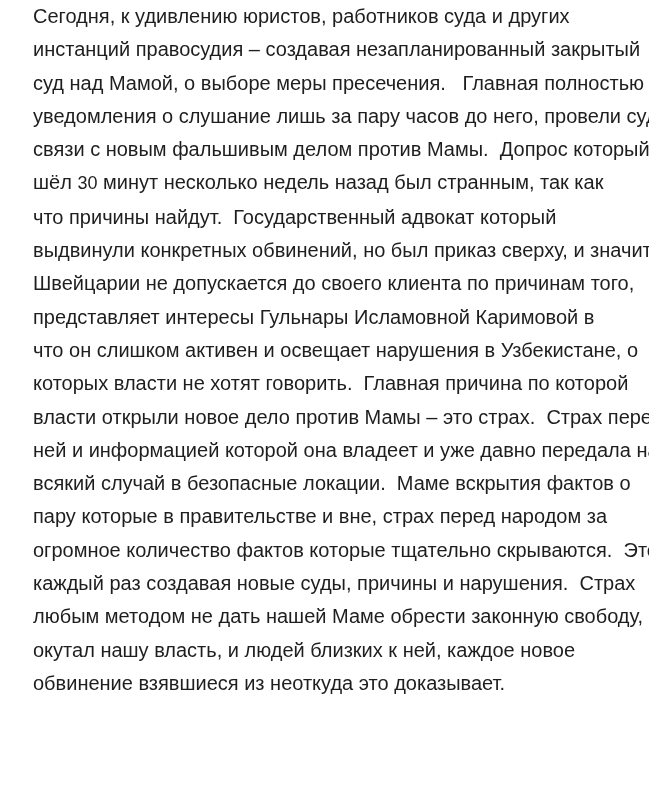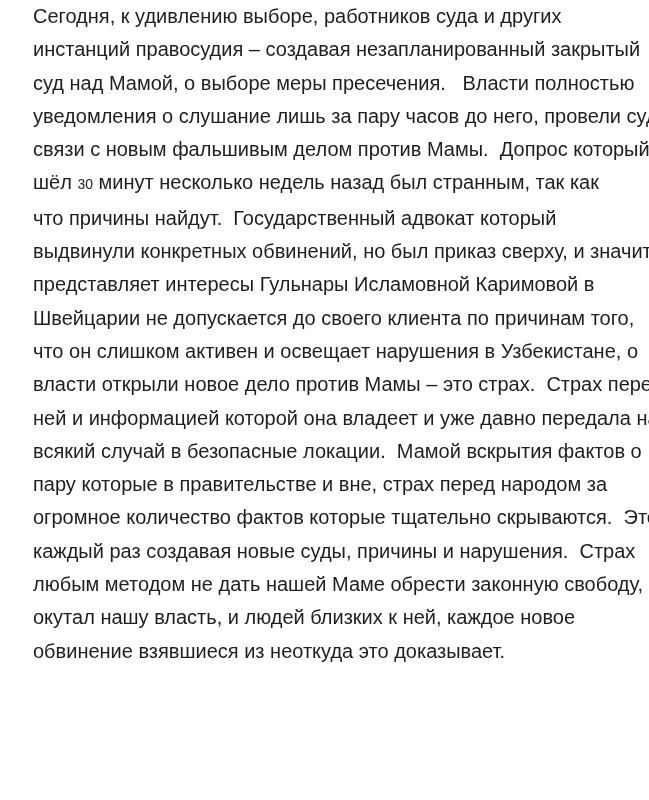--- a/index.html
+++ b/index.html
@@ -24,42 +24,43 @@
     color: #1e1e1e;
   }
   .line {
     font-size: 20px;
     line-height: 33.3px;
     white-space: pre;           
     letter-spacing: 0px;
   }
   .seg { }
   .seg.small-number {
-    font-size: 14px;            
+    font-size: 18px;            
   }
 </style>
 </head>
 <body>
 
 <div class="page">
   <div class="text-body">
-      <div class="line"><span class="seg">Сегодня, к удивлению выборе, работников суда и других</span></div>
+      <div class="line"><span class="seg">Сегодня, к удивлению юристов, работников суда и других</span></div>
       <div class="line"><span class="seg">инстанций правосудия – создавая незапланированный закрытый</span></div>
-      <div class="line"><span class="seg">суд над Мамой, о выборе меры пресечения.   Власти полностью</span></div>
+      <div class="line"><span class="seg">суд над Мамой, о выборе меры пресечения.   Главная полностью</span></div>
       <div class="line"><span class="seg">уведомления о слушание лишь за пару часов до него, провели суд в</span></div>
       <div class="line"><span class="seg">связи с новым фальшивым делом против Мамы.  Допрос который</span></div>
       <div class="line"><span class="seg">шёл </span><span class="seg small-number">30</span><span class="seg"> минут несколько недель назад был странным, так как</span></div>
       <div class="line"><span class="seg">что причины найдут.  Государственный адвокат который</span></div>
       <div class="line"><span class="seg">выдвинули конкретных обвинений, но был приказ сверху, и значит</span></div>
+      <div class="line"><span class="seg">Швейцарии не допускается до своего клиента по причинам того,</span></div>
       <div class="line"><span class="seg">представляет интересы Гульнары Исламовной Каримовой в</span></div>
-      <div class="line"><span class="seg">Швейцарии не допускается до своего клиента по причинам того,</span></div>
       <div class="line"><span class="seg">что он слишком активен и освещает нарушения в Узбекистане, о</span></div>
+      <div class="line"><span class="seg">которых власти не хотят говорить.  Главная причина по которой</span></div>
       <div class="line"><span class="seg">власти открыли новое дело против Мамы – это страх.  Страх перед</span></div>
       <div class="line"><span class="seg">ней и информацией которой она владеет и уже давно передала на</span></div>
-      <div class="line"><span class="seg">всякий случай в безопасные локации.  Мамой вскрытия фактов о</span></div>
+      <div class="line"><span class="seg">всякий случай в безопасные локации.  Маме вскрытия фактов о</span></div>
       <div class="line"><span class="seg">пару которые в правительстве и вне, страх перед народом за</span></div>
       <div class="line"><span class="seg">огромное количество фактов которые тщательно скрываются.  Это</span></div>
       <div class="line"><span class="seg">каждый раз создавая новые суды, причины и нарушения.  Страх</span></div>
       <div class="line"><span class="seg">любым методом не дать нашей Маме обрести законную свободу,</span></div>
       <div class="line"><span class="seg">окутал нашу власть, и людей близких к ней, каждое новое</span></div>
       <div class="line"><span class="seg">обвинение взявшиеся из неоткуда это доказывает.</span></div>
     </div>
 </div>
 
 </body></html>

